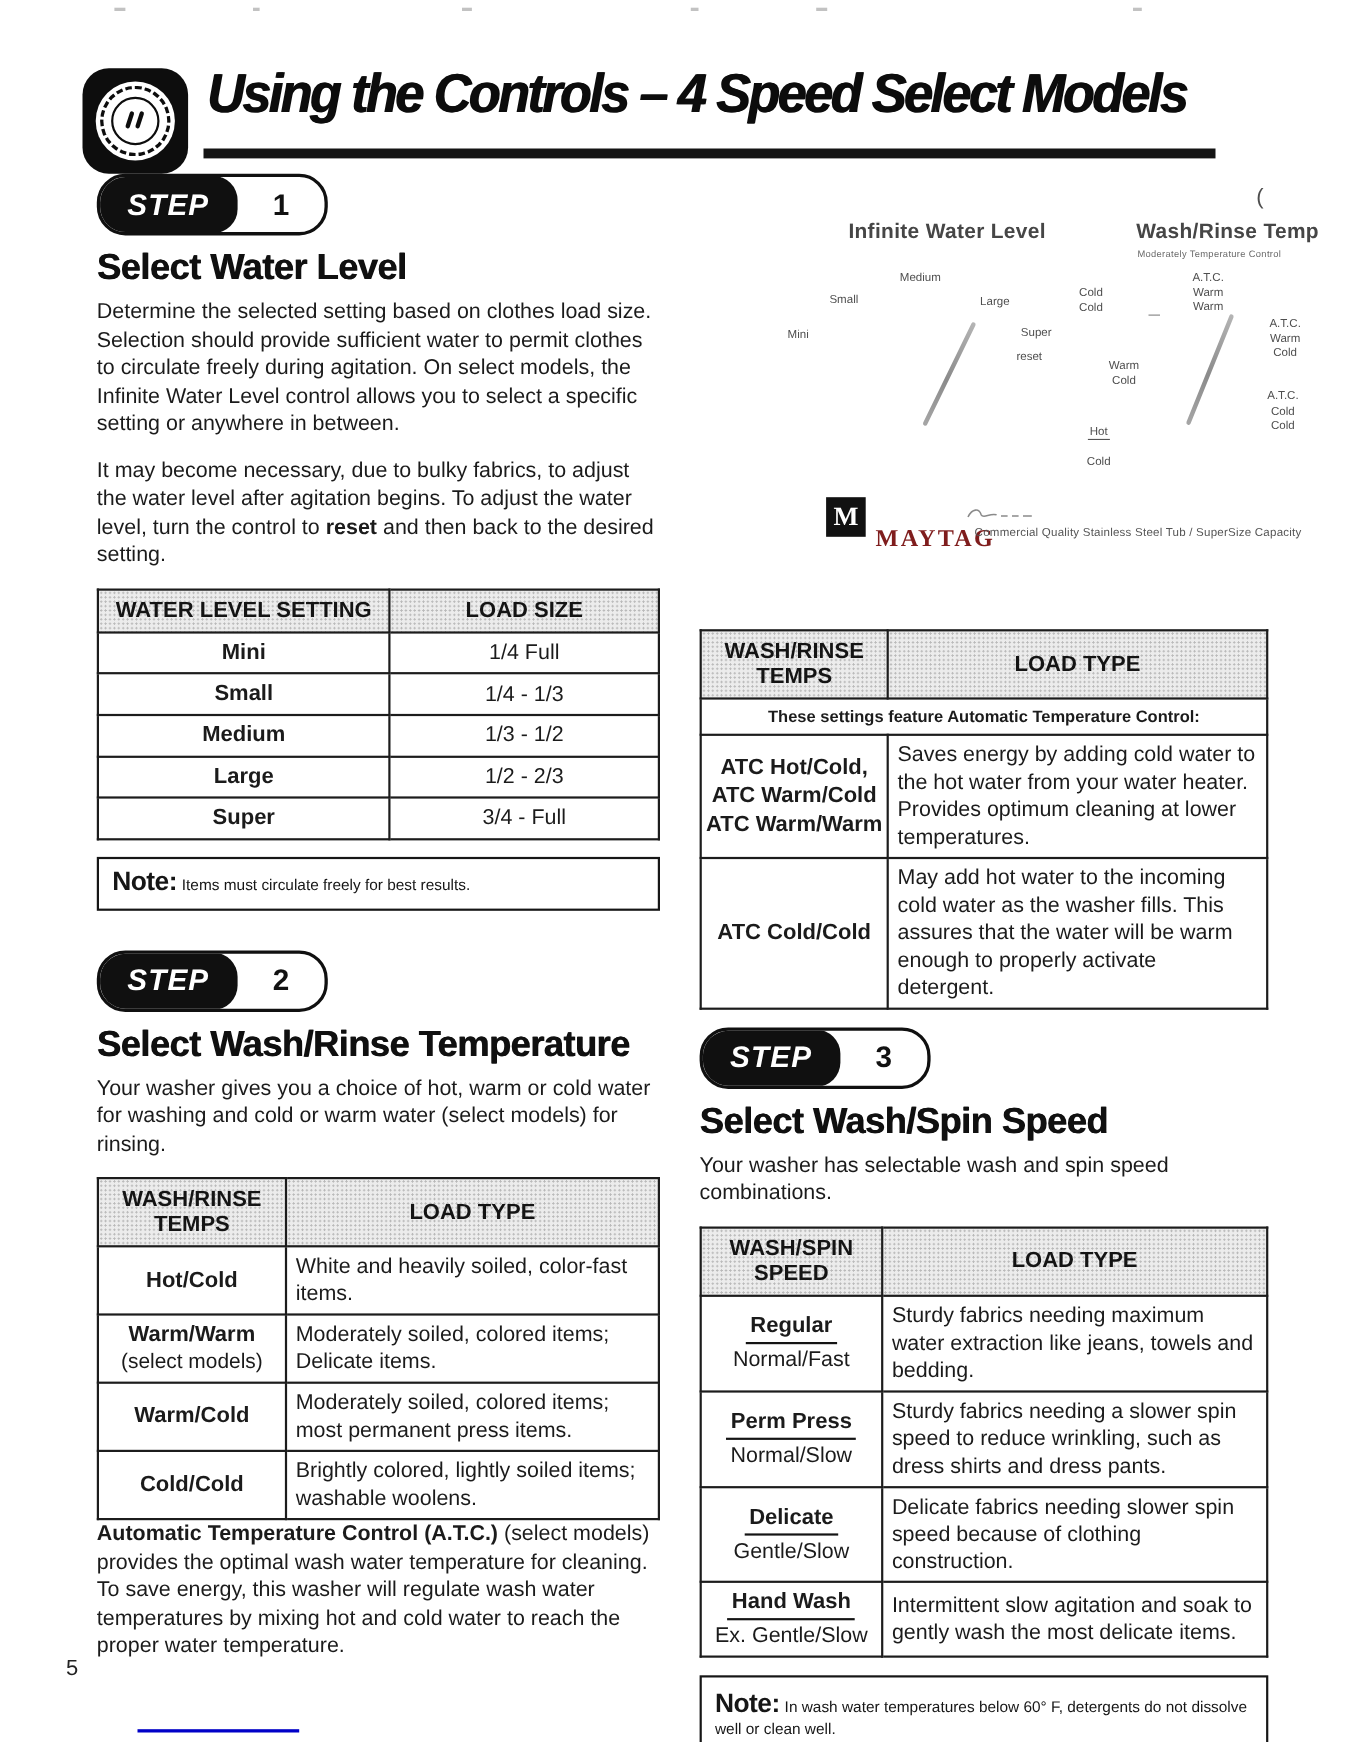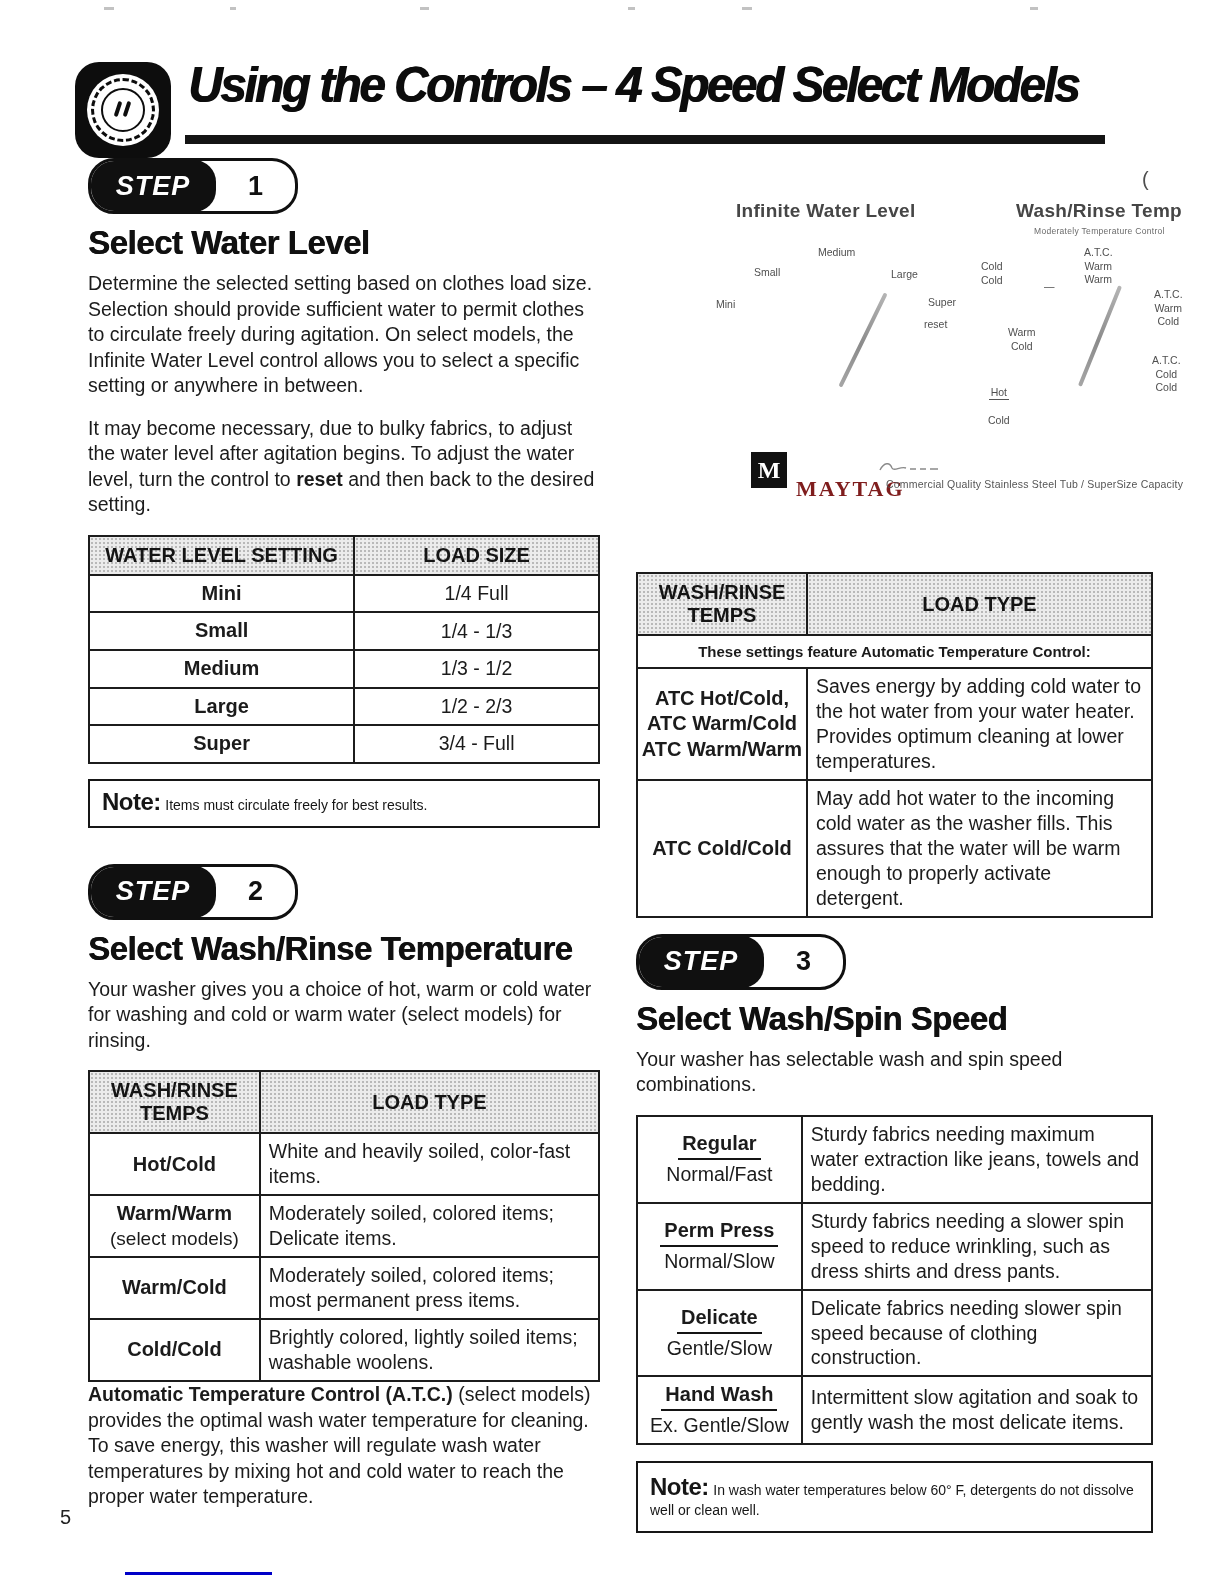--- a/index.html
+++ b/index.html
@@ -104,21 +104,21 @@
   .note-box {
     border:2.5px solid #161616; padding:7px 12px 10px 12px; background:#fff;
   }
   .note-label { font-weight:bold; font-size:24px; letter-spacing:-0.5px; }
   .note-text { font-size:14px;margin-top:12px; }
 
   
   .diagram { position:relative; height:272px; }
   .dial-title {
     position:absolute; font-size:19px; color:#464646; font-weight:600;
-    letter-spacing:.3px; text-align:left; white-space:nowrap;
+    letter-spacing:.3px; text-align:center; white-space:nowrap;
   }
   .dial-sub {
     position:absolute; font-size:8.5px; color:#6a6a6a; letter-spacing:.3px; white-space:nowrap;
   }
   .dial-label {
     position:absolute; font-size:10.5px; color:#4f4f4f; line-height:1.3;
     text-align:center; white-space:pre-line;
   }
   .fraction-top { border-bottom:1px solid #555; padding:0 2px; display:inline-block; }
   .needle {
@@ -345,20 +345,24 @@
 
   <h2>Select Wash/Spin Speed</h2>
   <p class="body">Your washer has selectable wash and spin speed combinations.</p>
 
   <table style="margin-top:0;">
     <colgroup>
         <col style="width:32%">
         <col style="width:68%">
       </colgroup>
     <tbody>
+        <tr>
+      <th>WASH/SPIN SPEED</th>
+      <th>LOAD TYPE</th>
+    </tr>
     <tr>
       <td class="cell-c">
         <span class="name-underline">Regular</span>
         <div class="speed-line">Normal/Fast</div>
       </td>
       <td>Sturdy fabrics needing maximum water extraction like jeans, towels and bedding.</td>
     </tr>
     <tr>
       <td class="cell-c">
         <span class="name-underline">Perm Press</span>

